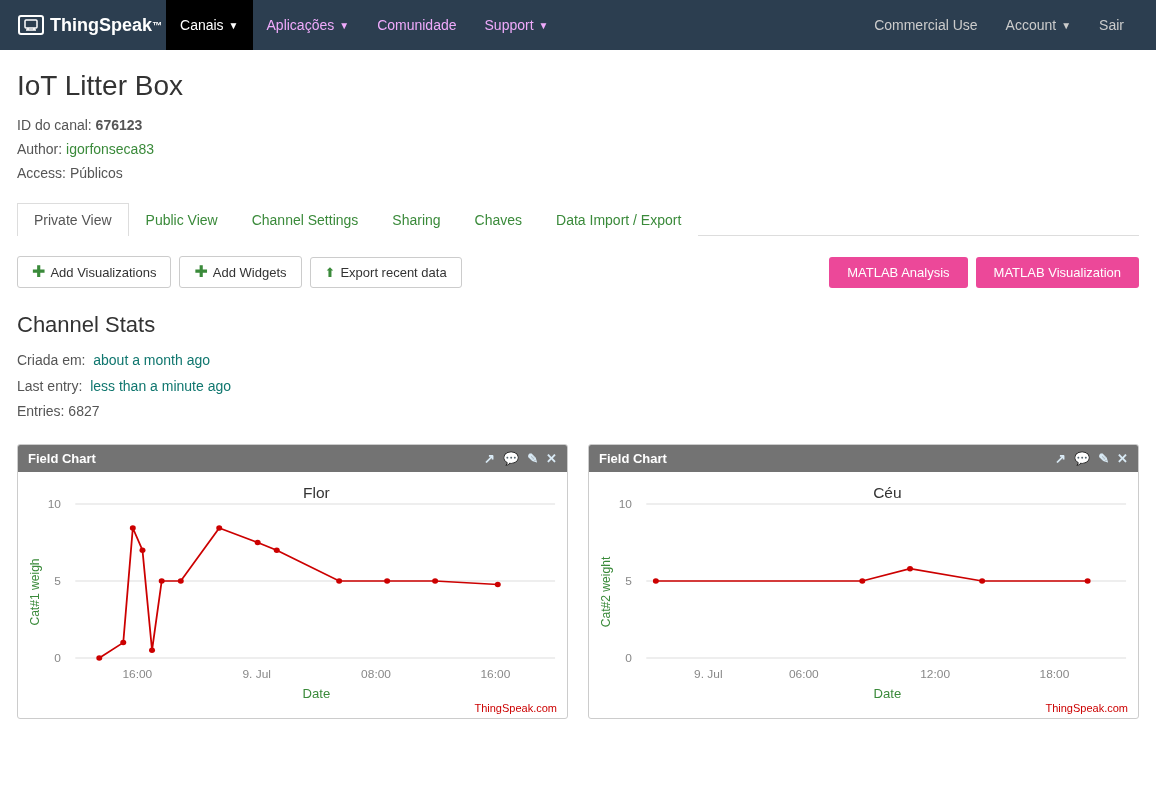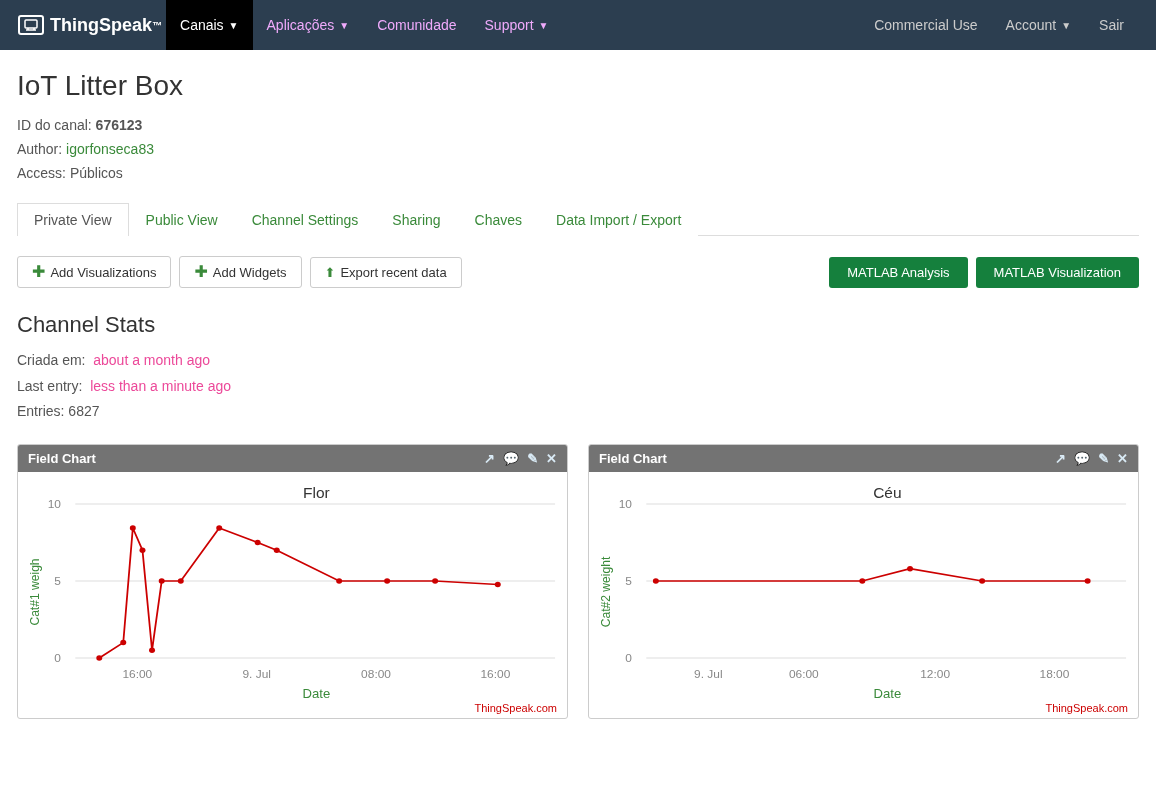--- a/index.html
+++ b/index.html
@@ -99,39 +99,39 @@
       cursor: pointer;
       font-size: 13px;
       border-radius: 3px;
       display: flex;
       align-items: center;
       gap: 5px;
     }
     .btn-outline .plus { color: #3a8a3a; font-size: 16px; line-height: 1; }
     .btn-outline .export-icon { color: #3a8a3a; }
     .btn-green {
-      background: #15803d;
+      background: #ec4899;
       color: #fff;
       border: none;
       padding: 8px 18px;
       cursor: pointer;
       font-size: 13px;
       border-radius: 3px;
     }
     .toolbar-right { margin-left: auto; display: flex; gap: 8px; }
 
     
     .channel-stats-title {
       font-size: 22px;
       font-weight: normal;
       color: #333;
       margin-bottom: 10px;
     }
     .stats-row { font-size: 14px; color: #555; line-height: 1.8; }
-    .stats-row a { color: #ec4899; text-decoration: none; }
+    .stats-row a { color: #0f766e; text-decoration: none; }
 
     
     .charts-row {
       display: flex;
       gap: 20px;
       margin-top: 20px;
     }
     .chart-card {
       flex: 1;
       border: 1px solid #ccc;

